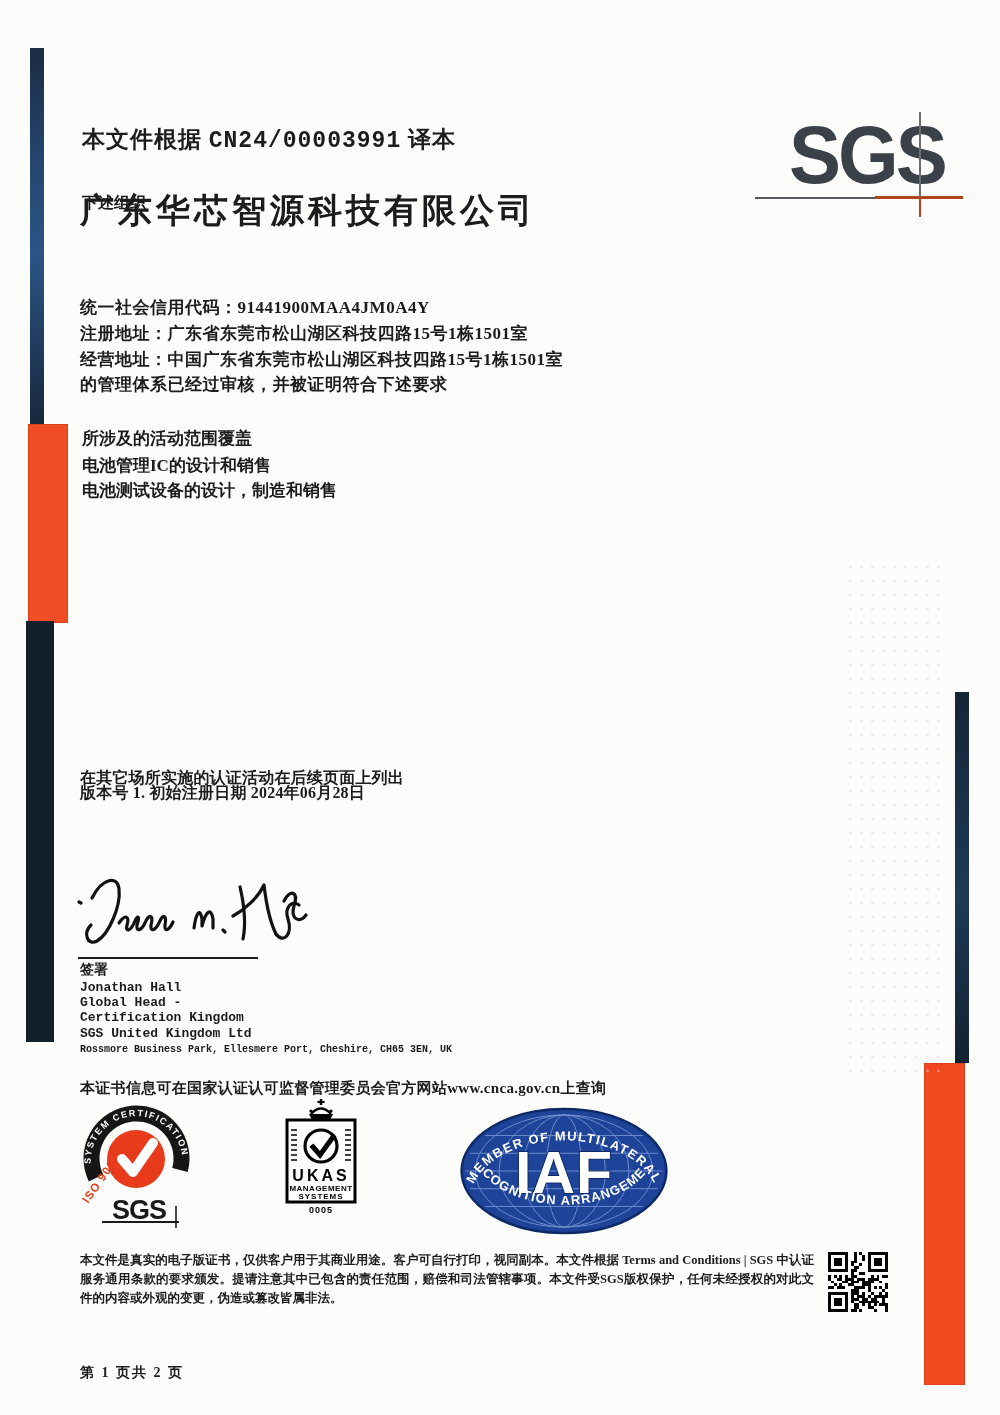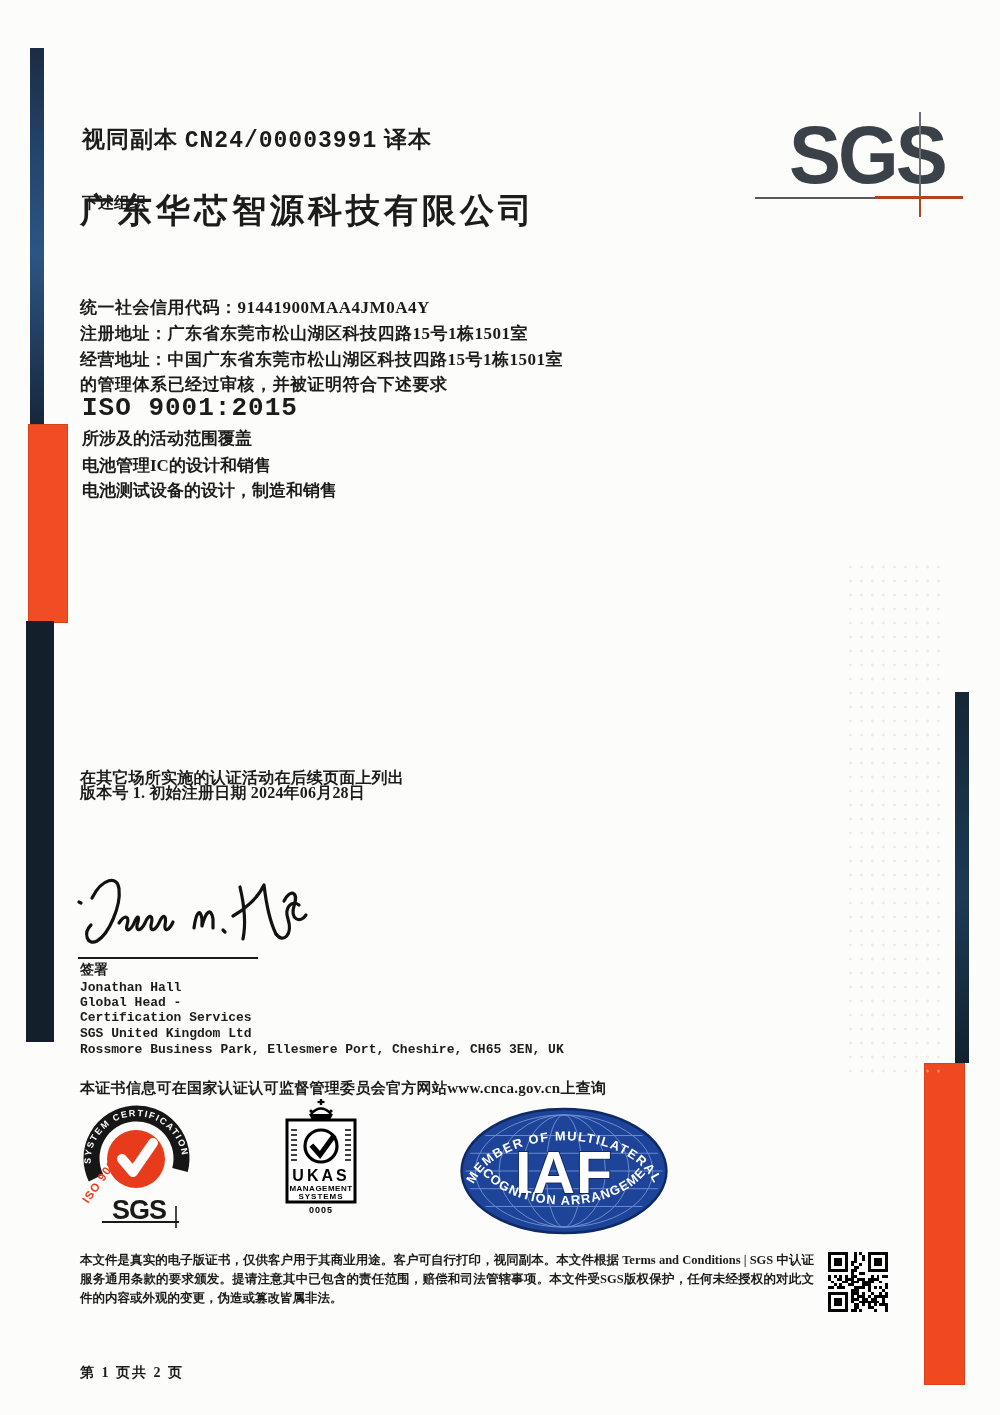--- a/index.html
+++ b/index.html
@@ -51,21 +51,21 @@
   .l-scope1{left:82px;top:454px;font-size:17px;}
   .l-scope2{left:82px;top:479px;font-size:17px;}
   .val{left:80px;font-size:16px;letter-spacing:.2px;}
   .v1{top:757px;} .v2{top:783px;} .v3{top:768px;}
 
   
   .sig-svg{left:72px;top:862px;width:250px;height:98px;}
   .sig-rule{left:78px;top:957px;width:180px;height:2px;background:#1b1b1b;}
   .l-signlabel{left:80px;top:961px;font-size:14px;}
   .sig-block{left:80px;top:980px;font-size:13px;line-height:15.2px;font-weight:700;}
-  .sig-addr{left:80px;top:1042px;font-size:13px;line-height:16px;font-weight:700;}
+  .sig-addr{left:80px;top:1042px;font-size:10px;line-height:16px;font-weight:700;}
   .l-cnca{left:80px;top:1079px;font-size:15px;letter-spacing:.3px;}
 
   
   .sgs-mark{left:76px;top:1098px;width:122px;height:132px;}
   .ukas-mark{left:280px;top:1098px;width:82px;height:120px;}
   .iaf-mark{left:456px;top:1106px;width:216px;height:130px;}
 
   
   .footer-row{left:80px;top:1246px;width:808px;display:flex;gap:14px;align-items:center;}
   .footer-text{width:734px;font-size:12.5px;line-height:19px;font-weight:700;text-align:justify;}
@@ -86,32 +86,31 @@
 
   <div class="abs sgs-logo">
     <div class="word">SGS</div>
     <div class="hline-gray"></div>
     <div class="hline-orange"></div>
     <div class="vline-gray"></div>
     <div class="vline-orange"></div>
   </div>
 
   <div class="abs l-translation zh">
-    <span>视同副本</span>
+    <span>本文件根据</span>
     <span class="mono">CN24/00003991</span>
     <span>译本</span>
   </div>
   <div class="abs l-orgintro zh">下述组织</div>
   <div class="abs l-orgname zh">广东华芯智源科技有限公司</div>
 
   <div class="abs info i1 zh">统一社会信用代码：91441900MAA4JM0A4Y</div>
   <div class="abs info i2 zh">注册地址：广东省东莞市松山湖区科技四路15号1栋1501室</div>
   <div class="abs info i3 zh">经营地址：中国广东省东莞市松山湖区科技四路15号1栋1501室</div>
   <div class="abs info i4 zh">的管理体系已经过审核，并被证明符合下述要求</div>
-  <div class="abs l-iso mono">ISO 9001:2015</div>
 
   <div class="abs l-scopeintro zh">所涉及的活动范围覆盖</div>
   <div class="abs l-scope1 zh">电池管理IC的设计和销售</div>
   <div class="abs l-scope2 zh">电池测试设备的设计，制造和销售</div>
 
   <div class="abs val v2 zh">版本号 1. 初始注册日期 2024年06月28日</div>
   <div class="abs val v3 zh">在其它场所实施的认证活动在后续页面上列出</div>
 
   <svg class="abs sig-svg" viewBox="0 0 250 98">
     <g fill="none" stroke="#121212" stroke-width="3.2" stroke-linecap="round" stroke-linejoin="round">
@@ -125,21 +124,21 @@
       <path d="M204,72 C211,82 221,73 216,57 C212,45 220,38 227,43"></path>
       <path d="M212,39 C218,27 227,29 222,44 C218,57 228,62 234,53"></path>
     </g>
   </svg>
 
   <div class="abs sig-rule"></div>
   <div class="abs l-signlabel zh">签署</div>
   <div class="abs sig-block mono">
     <div>Jonathan Hall</div>
     <div>Global Head -</div>
-    <div>Certification Services</div>
+    <div>Certification Kingdom</div>
     <div>SGS United Kingdom Ltd</div>
   </div>
   <div class="abs sig-addr mono">
     <div>Rossmore Business Park, Ellesmere Port, Cheshire, CH65 3EN, UK</div>
   </div>
 
   <div class="abs l-cnca zh">本证书信息可在国家认证认可监督管理委员会官方网站www.cnca.gov.cn上查询</div>
 
   <svg class="abs sgs-mark" viewBox="0 0 122 132">
     <defs>

